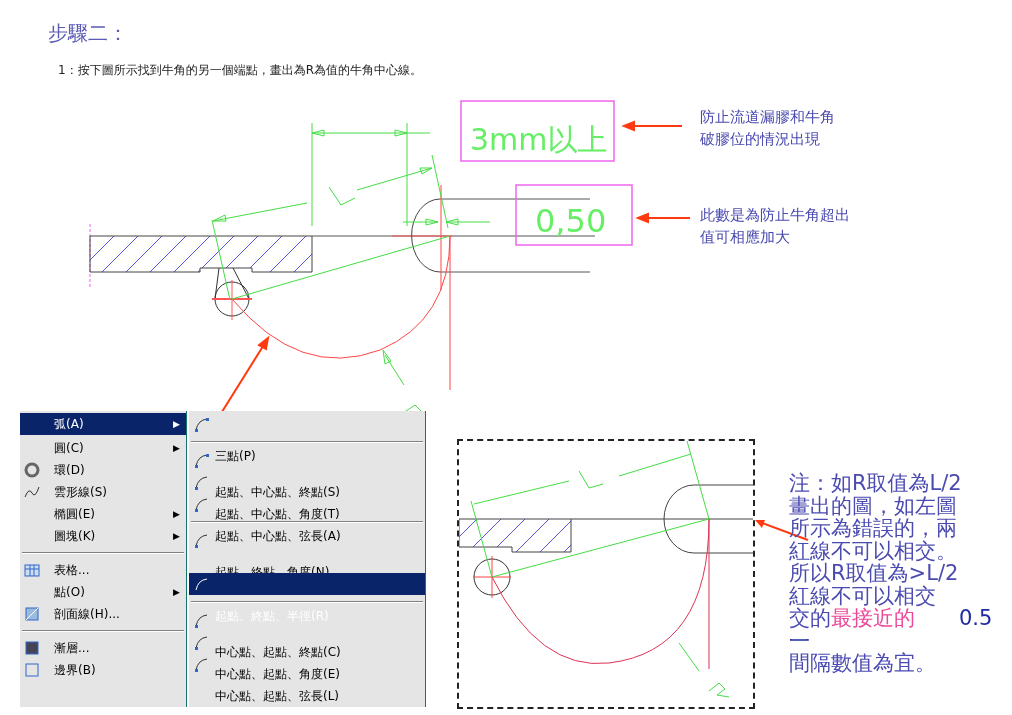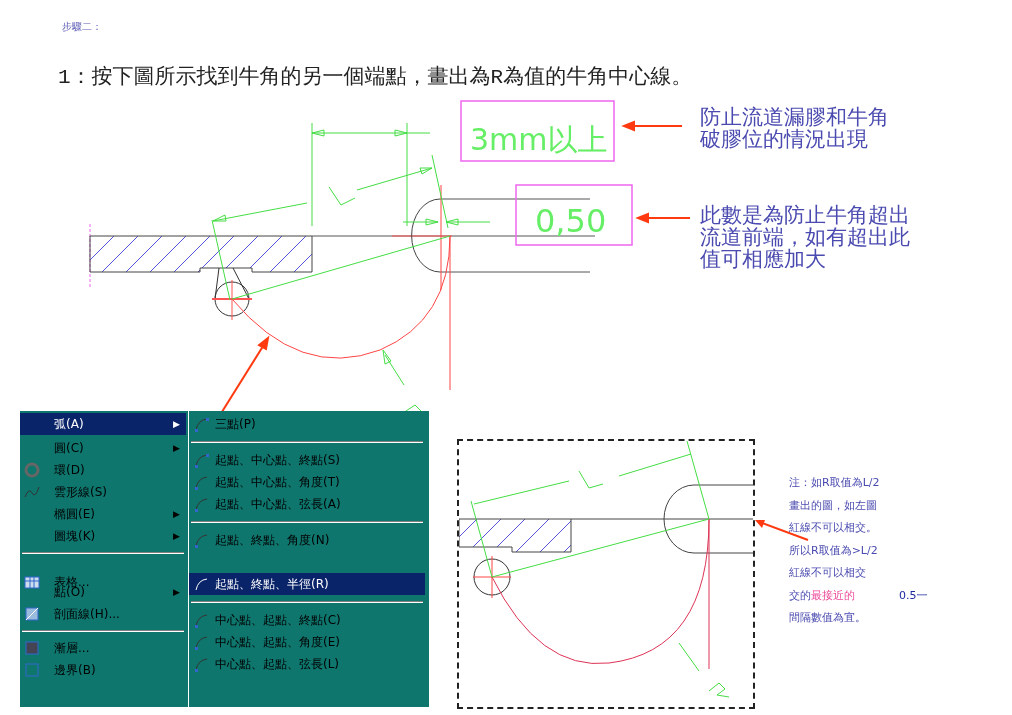--- a/index.html
+++ b/index.html
@@ -1,33 +1,33 @@
 <!DOCTYPE html>
 <html><head>
 <meta charset="utf-8">
 <style>
   html, body { margin:0; padding:0; background:#ffffff; }
   body { width:1012px; height:715px; position:relative; overflow:hidden;
          font-family:"DejaVu Sans", "Liberation Sans", sans-serif; }
   .abs { position:absolute; }
-  .heading { left:62px; top:20px; font-size:10px; color:#5a5ab4; }
-  .instr { left:58px; top:62px; font-size:21px; color:#222;font-family:Liberation Mono, monospace; }
-  .note { font-size:21px; color:#4a4ab0; line-height:22px; }
+  .heading { left:48px; top:20px; font-size:20px; color:#5a5ab4; }
+  .instr { left:58px; top:62px; font-size:12px; color:#222; }
+  .note { font-size:15px; color:#4a4ab0; line-height:22px; }
   .note .hl { color:#ec4899; }
   .note .bold { color:#1f2aa0;padding-left:44px; }
 
   
-  .menu { position:absolute; background:#0f766e; font-size:12px; color:#000;
-          border-right:4px solid #0f766e; }
+  .menu { position:absolute; background:#e5e5e5; font-size:12px; color:#000;
+          border-right:1px solid #0f766e; }
   .menu-left { left:20px; top:411px; width:166px; height:296px; }
   .menu-right { left:188px; top:411px; width:236px; height:296px; border-left:1px solid #fff; }
   .mi { position:absolute; left:0; right:0; height:22px; line-height:22px; }
   .mi.sel { background:#0a246a; color:#fff; }
   .mi .lbl { position:absolute; left:34px; }
-  .menu-right .mi .lbl { left:26px; }
+  .menu-right .mi .lbl { left:26px;margin-top:32px; }
   .mi .arrow { position:absolute; right:6px; top:0; font-size:9px; }
   .mi .ico { position:absolute; left:4px; top:3px; width:16px; height:16px; }
   .sep { position:absolute; left:2px; right:2px; height:0; border-top:1px solid #808080; border-bottom:1px solid #fff; }
 
   .frame { left:457px; top:439px; width:294px; height:266px; border:2px dashed #222; background:#fff; }
 </style>
 </head>
 <body>
 
 <div class="abs heading">步驟二：</div>
@@ -98,21 +98,20 @@
     <path d="M268 338 l-9 7 l7 4 z"></path>
   </g>
 </svg>
 
 <div class="abs note" style="left:700px;top:106px;">
   <div>防止流道漏膠和牛角</div>
   <div>破膠位的情況出現</div>
 </div>
 <div class="abs note" style="left:700px;top:204px;">
   <div>此數是為防止牛角超出</div>
-  <div>流道前端，如有超出此</div>
   <div>值可相應加大</div>
 </div>
 
 <div class="menu menu-left">
   <div class="mi sel" style="top:2px">
     <span class="lbl">弧(A)</span>
       <span class="arrow">▶</span>
   </div>
   <div class="mi" style="top:26px">
     <span class="lbl">圓(C)</span>
@@ -132,21 +131,21 @@
   </div>
   <div class="mi" style="top:92px">
     <span class="lbl">橢圓(E)</span>
       <span class="arrow">▶</span>
   </div>
   <div class="mi" style="top:114px">
     <span class="lbl">圖塊(K)</span>
       <span class="arrow">▶</span>
   </div>
   <div class="sep" style="top:141px"></div>
-  <div class="mi" style="top:160px">
+  <div class="mi" style="top:148px">
     <svg class="ico">
         <rect x="1" y="3" width="14" height="11" fill="#cde" stroke="#36c"></rect>
         <line x1="1" y1="7" x2="15" y2="7" stroke="#36c"></line>
         <line x1="6" y1="3" x2="6" y2="14" stroke="#36c"></line>
         <line x1="10" y1="3" x2="10" y2="14" stroke="#36c"></line>
       </svg>
     <span class="lbl">表格...</span>
   </div>
   <div class="mi" style="top:170px">
     <span class="lbl">點(O)</span>
@@ -271,21 +270,22 @@
       <line x1="220" y1="202" x2="240" y2="230"></line>
       <path d="M250 250 l10 -8 l6 6 l-8 6 l12 2"></path>
     </g>
   </svg>
 </div>
 <svg class="abs" style="left:750px;top:515px" width="60" height="30">
   <line x1="58" y1="25" x2="12" y2="8" stroke="#ff3a10" stroke-width="2"></line>
   <path d="M5 5 l10 0 l-3 8 z" fill="#ff3a10"></path>
 </svg>
 
-<div class="abs note" style="left:789px;top:472px;font-size:11px;line-height:22.5px;">
+<div class="abs note" style="left:789px;top:472px;font-size:21px;line-height:22.5px;">
   <div>注：如R取值為L/2</div>
   <div>畫出的圖，如左圖</div>
+  <div>所示為錯誤的，兩</div>
   <div>紅線不可以相交。</div>
   <div>所以R取值為&gt;L/2</div>
   <div>紅線不可以相交</div>
   <div><span>交的</span><span class="hl">最接近的</span><span class="bold">0.5一</span></div>
   <div>間隔數值為宜。</div>
 </div>
 
 </body></html>

